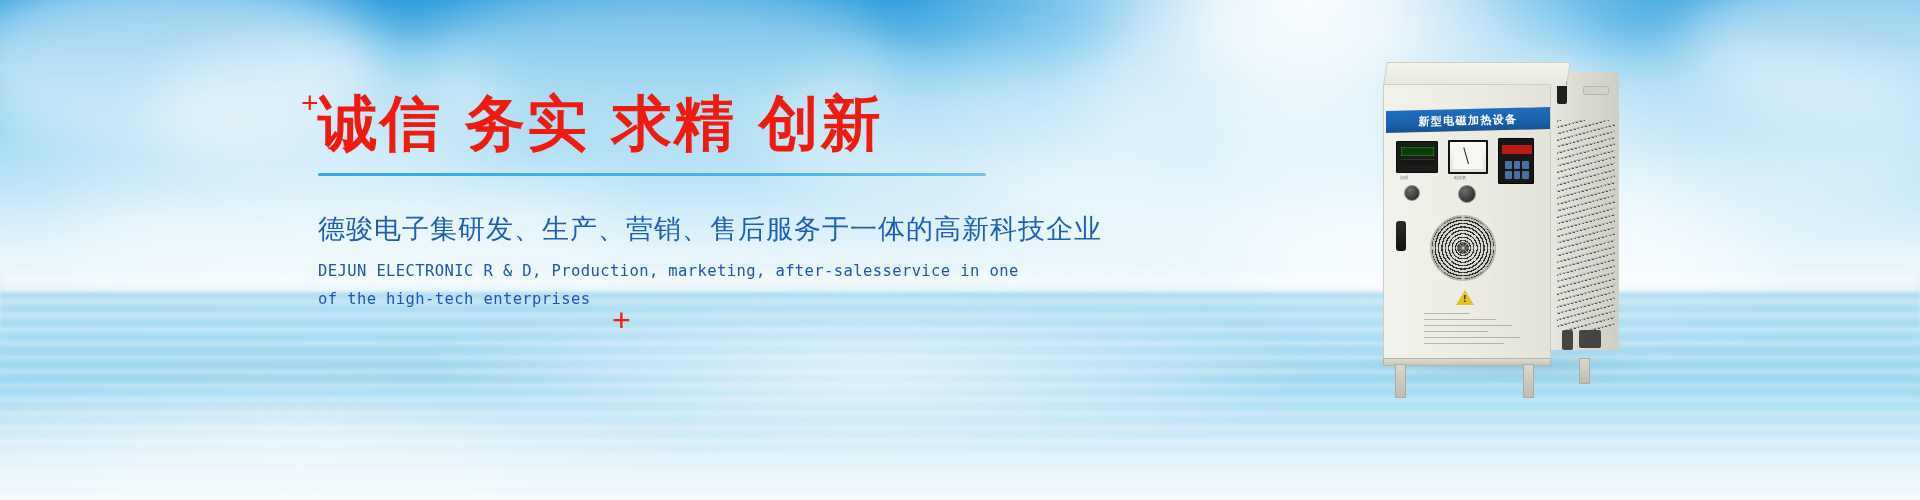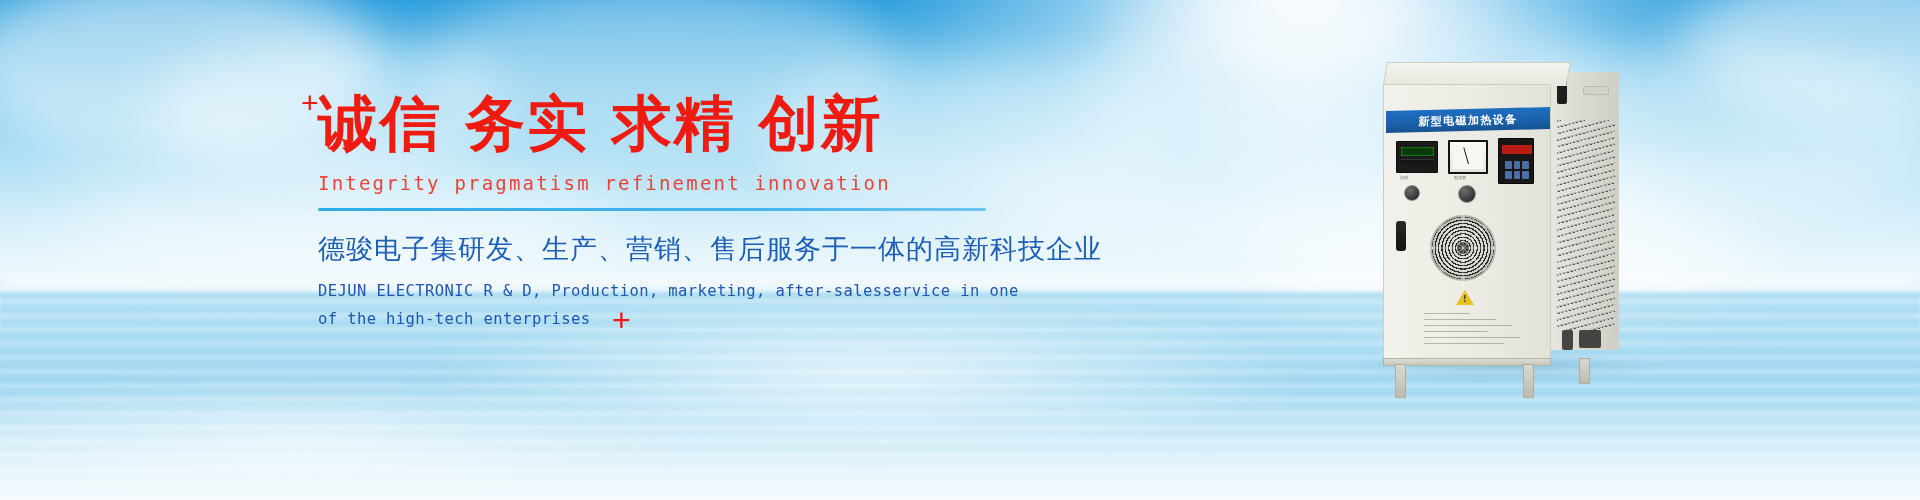--- a/index.html
+++ b/index.html
@@ -105,21 +105,21 @@
     width:668px; height:3px;
     background:linear-gradient(to right, #2fa9e6 0%, #49b6ea 70%, #6ec6ef 100%);
     margin-top:14px;
     border-radius:2px;
   }
   .tagline{
     font-family:"DejaVu Serif", serif;
     font-size:27px;
     color:#1d5fb5;
     letter-spacing:1px;
-    margin-top:20px;
+    margin-top:35px;
     white-space:nowrap;
   }
   .desc{
     font-family:"DejaVu Sans Mono", monospace;
     font-size:15.5px;
     color:#1f56b0;
     letter-spacing:.4px;
     line-height:1.85;
     margin-top:10px;
   }
@@ -362,21 +362,20 @@
   <div class="horizon"></div>
   <div class="sea"></div>
   <div class="sea-glow"></div>
   <div class="sea-glow2"></div>
 
   <div class="plus plus-1">+</div>
   <div class="plus plus-2">+</div>
 
   <div class="copy">
     <div class="headline">诚信 务实 求精 创新</div>
-    <div class="headline-en">Integrity  pragmatism  refinement  innovation</div>
     <div class="divider"></div>
     <div class="tagline">德骏电子集研发、生产、营销、售后服务于一体的高新科技企业</div>
     <div class="desc">
       <div>DEJUN ELECTRONIC R &amp; D, Production, marketing, after-salesservice in one</div>
       <div>of the high-tech enterprises</div>
     </div>
   </div>
 
   <div class="machine-shadow"></div>
   <div class="machine">

